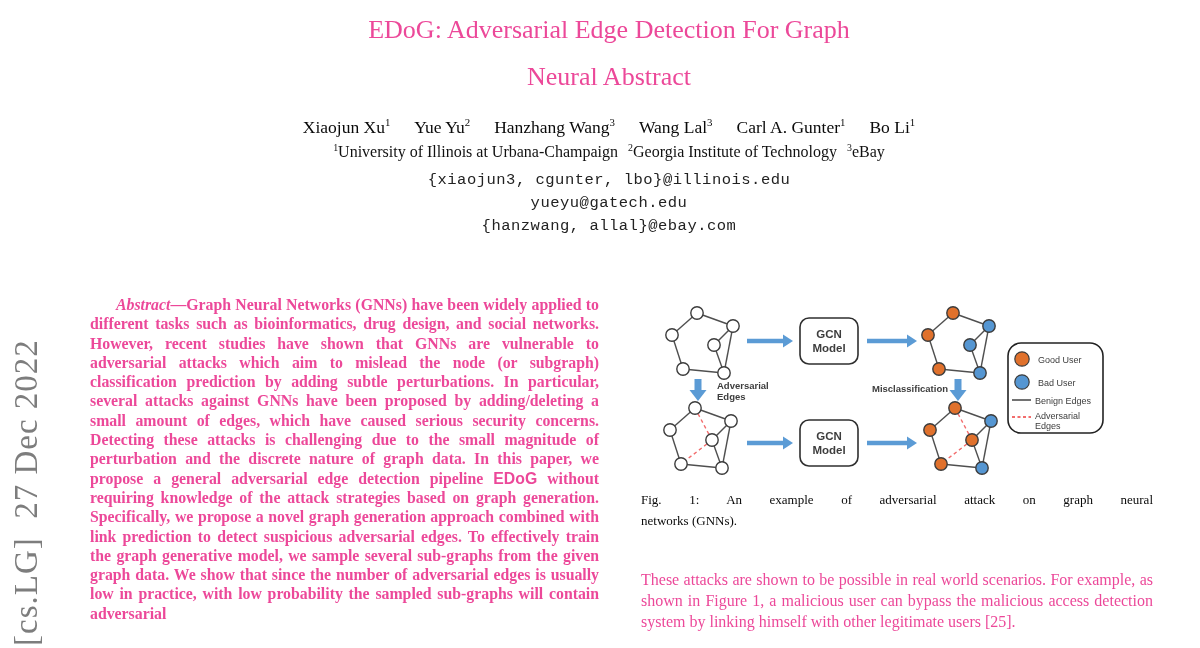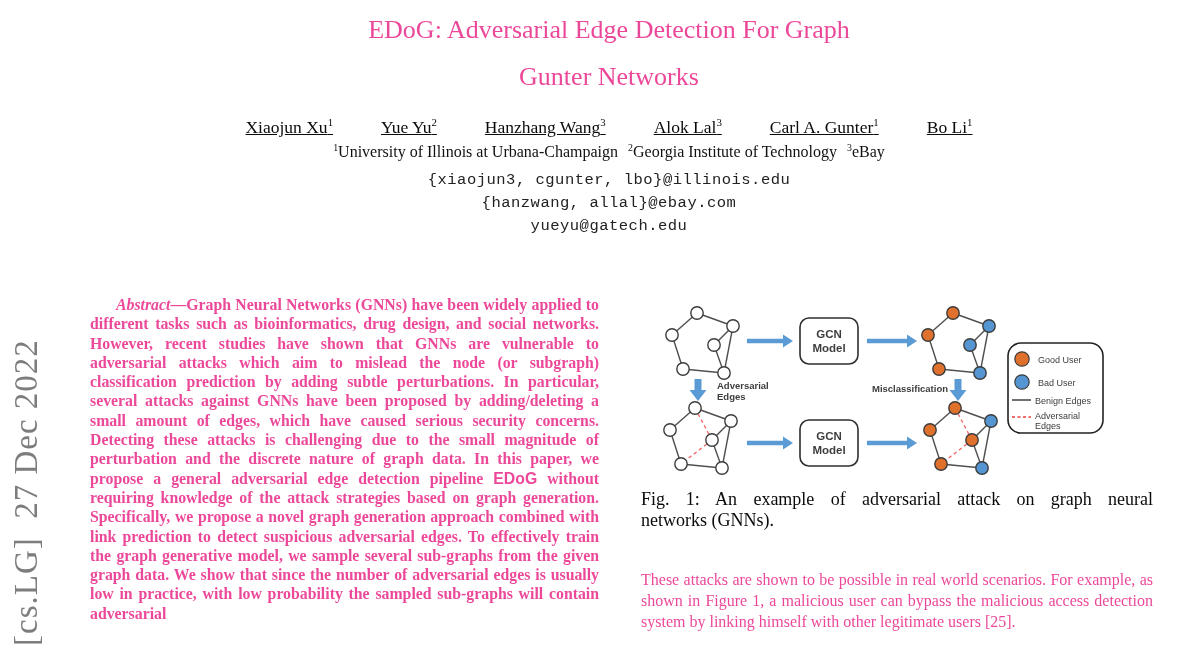--- a/index.html
+++ b/index.html
@@ -12,63 +12,63 @@
   .arxiv-watermark{
     position:absolute;left:8px;top:646px;
     transform:rotate(-90deg);transform-origin:0 0;
     font-family:"Liberation Serif", serif;
     font-size:33px;color:#7d7d7d;white-space:pre;letter-spacing:1px;
   }
   
   .head{position:absolute;left:90px;top:6px;width:1038px;text-align:center;}
   .title-line{font-size:26px;line-height:47px;color:#ec4899;}
   .authors-row{margin-top:17px;font-size:17.5px;color:#0a0a0a;}
-  .author{margin:0 24px;white-space:nowrap;text-decoration:underline;}
+  .author{margin:0 12px;white-space:nowrap;}
   sup{font-size:0.62em;vertical-align:super;line-height:0;}
   .affils-row{margin-top:5px;font-size:16px;}
   .affil{margin:0 3px;white-space:nowrap;text-align:right;}
   .emails{margin-top:8px;font-family:"Liberation Mono", monospace;font-size:15.5px;line-height:23px;letter-spacing:0.5px;color:#222;}
   
   .col-left{position:absolute;left:90px;top:295px;width:509px;}
   .abstract{
     margin:0;font-size:15.8px;line-height:19.3px;font-weight:bold;
     text-align:justify;text-indent:26px;color:#ec4899;
   }
   .abs-lead{font-style:italic;}
   .sf{font-family:"Liberation Sans", sans-serif;font-weight:bold;}
   .col-right{position:absolute;left:635px;top:288px;width:518px;}
   .fig-svg{display:block;width:518px;height:200px;}
-  .caption{padding-left:6px;margin-top:1px;font-size:18px;line-height:21px;color:#0a0a0a;}
+  .caption{padding-left:6px;margin-top:1px;font-size:13px;line-height:21px;color:#0a0a0a;}
   .cap-line1{display:block;text-align:justify;text-align-last:justify;}
   .cap-line2{display:block;}
   .body-par{
     padding-left:6px;margin:38px 0 0 0;font-size:16px;line-height:21px;
     text-align:justify;color:#ec4899;
   }
 </style>
 </head>
 <body>
 
 <div class="arxiv-watermark">[cs.LG]  27 Dec 2022</div>
 
 <div class="head">
   <div class="title-line">EDoG: Adversarial Edge Detection For Graph</div>
-  <div class="title-line">Gunter Networks</div>
+  <div class="title-line">Neural Abstract</div>
   <div class="authors-row">
-    <span class="author"><span>Xiaojun Xu</span><sup>1</sup></span><span class="author"><span>Yue Yu</span><sup>2</sup></span><span class="author"><span>Hanzhang Wang</span><sup>3</sup></span><span class="author"><span>Alok Lal</span><sup>3</sup></span><span class="author"><span>Carl A. Gunter</span><sup>1</sup></span><span class="author"><span>Bo Li</span><sup>1</sup></span>
+    <span class="author"><span>Xiaojun Xu</span><sup>1</sup></span><span class="author"><span>Yue Yu</span><sup>2</sup></span><span class="author"><span>Hanzhang Wang</span><sup>3</sup></span><span class="author"><span>Wang Lal</span><sup>3</sup></span><span class="author"><span>Carl A. Gunter</span><sup>1</sup></span><span class="author"><span>Bo Li</span><sup>1</sup></span>
   </div>
   <div class="affils-row">
     <span class="affil"><sup>1</sup><span>University of Illinois at Urbana-Champaign</span></span>
     <span class="affil"><sup>2</sup><span>Georgia Institute of Technology</span></span>
     <span class="affil"><sup>3</sup><span>eBay</span></span>
   </div>
   <div class="emails">
     <div>{xiaojun3, cgunter, lbo}@illinois.edu</div>
+    <div>yueyu@gatech.edu</div>
     <div>{hanzwang, allal}@ebay.com</div>
-    <div>yueyu@gatech.edu</div>
   </div>
 </div>
 
 <div class="col-left">
   <p class="abstract"><span class="abs-lead">Abstract</span><span>—Graph Neural Networks (GNNs) have been widely applied to different tasks such as bioinformatics, drug design, and social networks. However, recent studies have shown that GNNs are vulnerable to adversarial attacks which aim to mislead the node (or subgraph) classification prediction by adding subtle perturbations. In particular, several attacks against GNNs have been proposed by adding/deleting a small amount of edges, which have caused serious security concerns. Detecting these attacks is challenging due to the small magnitude of perturbation and the discrete nature of graph data. In this paper, we propose a general adversarial edge detection pipeline </span><span class="sf">EDoG</span><span> without requiring knowledge of the attack strategies based on graph generation. Specifically, we propose a novel graph generation approach combined with link prediction to detect suspicious adversarial edges. To effectively train the graph generative model, we sample several sub-graphs from the given graph data. We show that since the number of adversarial edges is usually low in practice, with low probability the sampled sub-graphs will contain adversarial</span></p>
 </div>
 
 <div class="col-right">
   <svg id="fig1" class="fig-svg" viewBox="0 0 518 200">
       <g>

